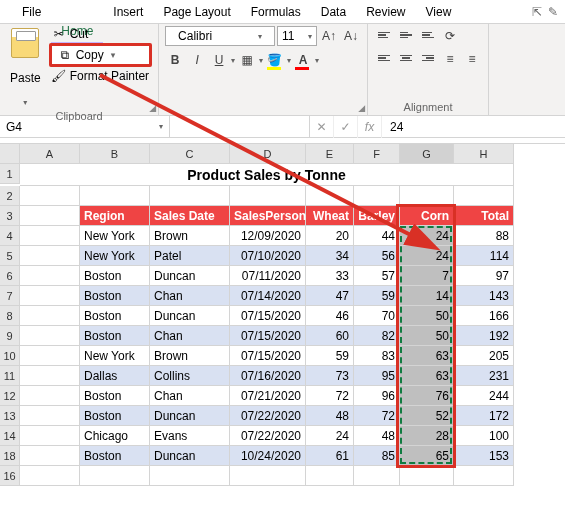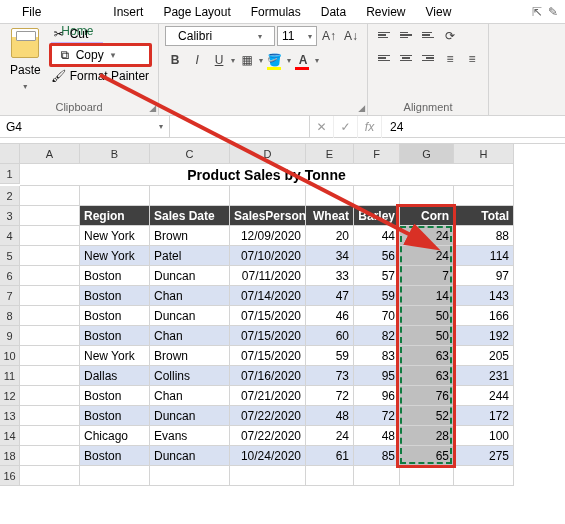--- a/index.html
+++ b/index.html
@@ -11,21 +11,21 @@
 .tab.active { color: #217346; border-bottom: 4px solid #c4b5fd; font-weight: 400; margin-top: 42px; }
 .tabs-right { position: absolute; right: 6px; display: flex; gap: 4px; }
 .tabs-right span { width: 12px; height: 12px; display: inline-flex; align-items: center; justify-content: center; color: #666; }
 
 
 .ribbon { display: flex; background: #f3f2f1; height: 92px; border-bottom: 1px solid #d4d4d4; }
 .group { border-right: 1px solid #d4d4d4; padding: 2px 6px 0 6px; display: flex; flex-direction: column; height: 100%; }
 .group-label { text-align: center; font-size: 11px; color: #666; padding: 1px 0 2px 0; margin-top: auto; }
 .group-body { display: flex; flex: 1; gap: 4px; }
 
-.paste-btn { display: flex; flex-direction: column; align-items: center; gap: 5px; padding: 2px 4px; }
+.paste-btn { display: flex; flex-direction: column; align-items: center; gap: 13px; padding: 2px 4px; }
 .paste-icon { width: 28px; height: 30px; background: linear-gradient(#fff 30%, #f9d978 30%); border: 1px solid #c8a850; border-radius: 2px; position: relative; }
 .paste-icon::before { content: ''; position: absolute; top: 2px; left: 4px; width: 18px; height: 8px; background: #fff; border: 1px solid #999; border-radius: 1px; }
 
 .clip-items { display: flex; flex-direction: column; gap: 1px; font-size: 12px; }
 .clip-item { display: flex; align-items: center; gap: 4px; padding: 1px 3px; }
 .clip-icon { width: 14px; height: 14px; display: inline-flex; align-items: center; justify-content: center; }
 
 .copy-highlight { border: 3px solid #d93025; border-radius: 2px; display: flex; align-items: center; gap: 4px; padding: 2px 6px; background: #fff; }
 .copy-highlight .chev { font-size: 9px; color: #666; margin-left: 3px; }
 
@@ -55,21 +55,21 @@
 .fx-val { padding: 0 8px; display: flex; align-items: center; font-size: 12px; }
 
 
 .grid { display: grid; grid-template-columns: 20px 60px 70px 80px 76px 48px 46px 54px 60px; position: relative; }
 .grid > div { border-right: 1px solid #d4d4d4; border-bottom: 1px solid #d4d4d4; padding: 2px 4px; height: 20px; font-size: 12px; display: flex; align-items: center; background: #fff; }
 .grid .colhead { background: #e6e6e6; justify-content: center; color: #333; font-size: 11px; }
 .grid .colhead.sel { background: #d2d2d2; }
 .grid .rowhead { background: #e6e6e6; justify-content: center; color: #333; font-size: 11px; }
 .grid .corner { background: #e6e6e6; }
 .grid .title-cell { grid-column: 2 / 10; justify-content: center; font-weight: bold; font-size: 14px; height: 22px; }
-.grid .hdr { background: #404040; color: #fff; font-weight: bold; text-align: right; }
+.grid .hdr { background: #ef4444; color: #fff; font-weight: bold; text-align: right; }
 .grid .num { justify-content: flex-end; }
 .grid .odd { background: #D9E1F2; }
 .grid .corn-cell { background: #bfbfbf; }
 .grid .empty { background: #fff; }
 
 
 .arrow-svg { position: absolute; top: 55px; left: 60px; width: 420px; height: 240px; pointer-events: none; z-index: 50; }
 
 
 .col-highlight { position: absolute; border: 3px solid #d93025; pointer-events: none; z-index: 40; }
@@ -372,21 +372,21 @@
     <div class="num corn-cell">28</div>
     <div class="num">100</div>
     <div class="rowhead">18</div>
     <div class="empty"></div>
     <div class="odd">Boston</div>
     <div class="odd">Duncan</div>
     <div class="odd num">10/24/2020</div>
     <div class="odd num">61</div>
     <div class="odd num">85</div>
     <div class="num corn-cell">65</div>
-    <div class="odd num">275</div>
+    <div class="odd num">153</div>
     <div class="rowhead">16</div>
     <div class="empty"></div>
     <div class="empty"></div>
     <div class="empty"></div>
     <div class="empty"></div>
     <div class="empty"></div>
     <div class="empty"></div>
     <div class="empty"></div>
     <div class="empty"></div>
   </div>

